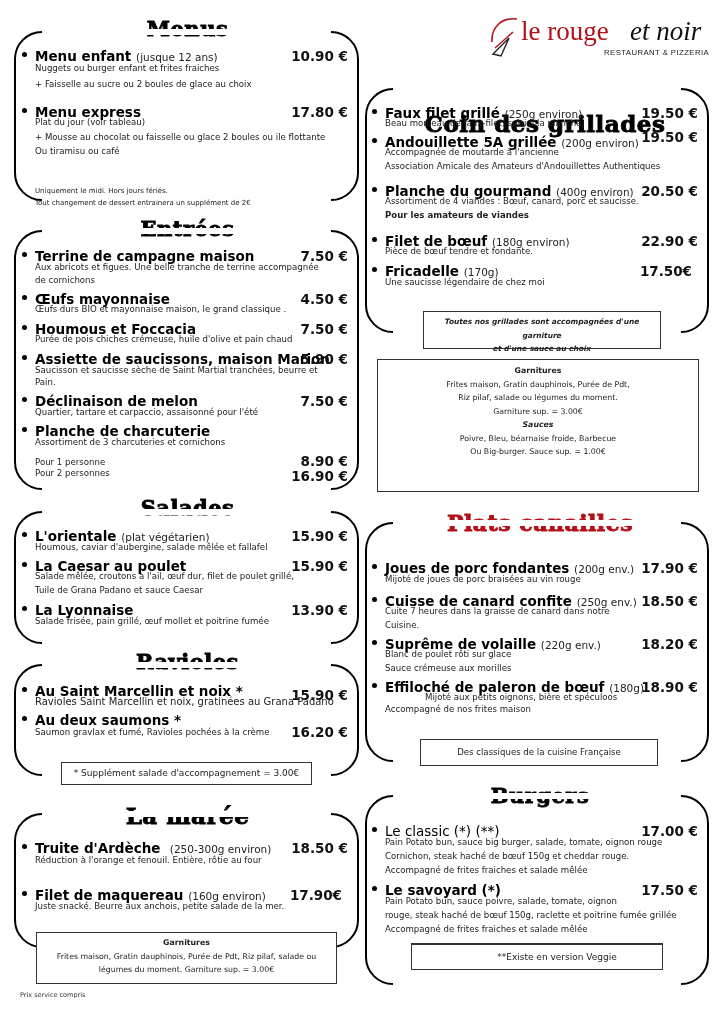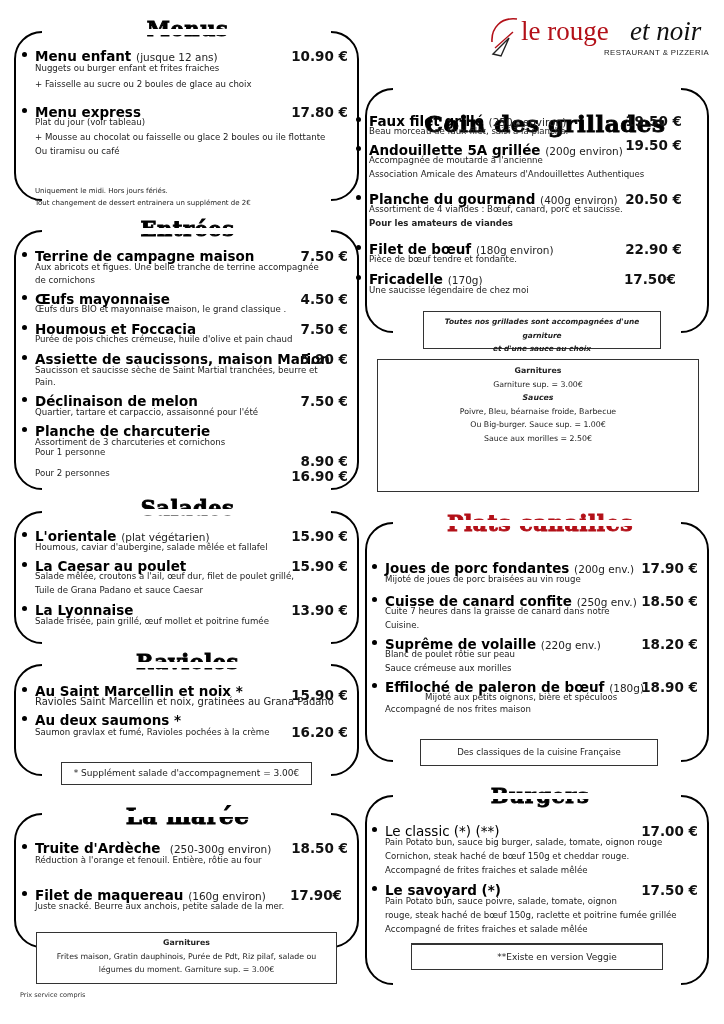--- a/index.html
+++ b/index.html
@@ -147,21 +147,21 @@
   <div class="item" style="top:145px;">
     <span class="bullet"></span>
     <span class="name">Déclinaison de melon</span>
     <span class="price">7.50 €</span>
     <div class="desc" style="top:14px;">Quartier, tartare et carpaccio, assaisonné pour l'été</div>
   </div>
   <div class="item" style="top:175px;">
     <span class="bullet"></span>
     <span class="name">Planche de charcuterie</span>
     <div class="desc" style="top:14px;">Assortiment de 3 charcuteries et cornichons</div>
-    <div class="desc" style="top:24px;">Pour 1 personne</div>
+    <div class="desc" style="top:34px;">Pour 1 personne</div>
     <span class="price" style="top:30px;">8.90 €</span>
     <div class="desc" style="top:45px;">Pour 2 personnes</div>
     <span class="price" style="top:45px;">16.90 €</span>
   </div>
 </div>
 
 <div class="sec-title" style="left:100px; top:497px; width:175px;">Salades</div>
 <div class="bracket" style="left:14px; top:511px; width:345px; height:133px;"></div>
 <div class="abs" style="left:22px; top:528px; width:326px; height:110px;">
   <div class="item" style="top:0;">
@@ -232,21 +232,21 @@
     <path d="M6 38 L22 22 L14 40 Z" fill="none" stroke="#222" stroke-width="1.4"></path>
     <path d="M8 32 L26 16" fill="none" stroke="#b31018" stroke-width="1.4"></path>
   </svg>
   <span class="w1">le rouge</span>
   <span class="w2">et noir</span>
   <span class="tag">RESTAURANT &amp; PIZZERIA</span>
 </div>
 
 <div class="sec-title" style="left:400px; top:70px; width:290px; font-size:23px;margin-top:42px;">Coin des grillades</div>
 <div class="bracket" style="left:365px; top:88px; width:344px; height:245px;"></div>
-<div class="abs" style="left:356px; top:105px; width:326px; height:190px;margin-top:8px;">
+<div class="abs" style="left:372px; top:105px; width:326px; height:190px;">
   <div class="item" style="top:0;">
     <span class="bullet"></span>
     <span class="name"><span>Faux filet grillé</span> <span class="sub">(250g environ)</span></span>
     <span class="price">19.50 €</span>
     <div class="desc" style="top:13px;"> Beau morceau de faux-filet, saisi à la plancha.</div>
   </div>
   <div class="item" style="top:29px;">
     <span class="bullet"></span>
     <span class="name"><span>Andouillette 5A grillée</span> <span class="sub">(200g environ)</span></span>
     <span class="price" style="top:-5px;">19.50 €</span>
@@ -272,25 +272,26 @@
     <span class="price" style="right:6px;">17.50€</span>
     <div class="desc" style="top:14px;">Une saucisse légendaire de chez moi</div>
   </div>
 </div>
 <div class="note-box" style="left:423px; top:311px; width:238px; height:38px; padding-top:3px; font-style:italic; font-weight:bold; font-size:7.4px;">
   <div>Toutes nos grillades sont accompagnées d'une garniture</div>
   <div>et d'une sauce au choix</div>
 </div>
 <div class="note-box" style="left:377px; top:359px; width:322px; height:133px; padding-top:4px; font-size:7.8px;">
   <div class="hd">Garnitures</div>
+  <div>Frites maison, Gratin dauphinois, Purée de Pdt,</div>
+  <div>Riz pilaf, salade ou légumes du moment.</div>
   <div>Garniture sup. = 3.00€</div>
   <div class="it">Sauces</div>
   <div>Poivre, Bleu, béarnaise froide, Barbecue</div>
   <div>Ou Big-burger. Sauce sup. = 1.00€</div>
-  <div>Sauce aux morilles = 2.50€</div>
 </div>
 
 <div class="sec-title red" style="left:420px; top:512px; width:240px; font-size:22px;">Plats canailles</div>
 <div class="bracket" style="left:365px; top:522px; width:344px; height:240px;"></div>
 <div class="abs" style="left:372px; top:560px; width:326px; height:160px;text-decoration:underline;">
   <div class="item" style="top:0;">
     <span class="bullet"></span>
     <span class="name"><span>Joues de porc fondantes</span> <span class="sub">(200g env.)</span></span>
     <span class="price">17.90 €</span>
     <div class="desc" style="top:14px;">Mijoté de joues de porc braisées au vin rouge</div>
@@ -299,21 +300,21 @@
     <span class="bullet"></span>
     <span class="name"><span>Cuisse de canard confite</span> <span class="sub">(250g env.)</span></span>
     <span class="price">18.50 €</span>
     <div class="desc" style="top:13px;">Cuite 7 heures dans la graisse de canard dans notre</div>
     <div class="desc" style="top:27px;">Cuisine.</div>
   </div>
   <div class="item" style="top:76px;">
     <span class="bullet"></span>
     <span class="name"><span>Suprême de volaille</span> <span class="sub">(220g env.)</span></span>
     <span class="price">18.20 €</span>
-    <div class="desc" style="top:13px;">Blanc de poulet rôtie sur peau</div>
+    <div class="desc" style="top:13px;">Blanc de poulet rôti sur glace</div>
     <div class="desc" style="top:27px;">Sauce crémeuse aux morilles</div>
   </div>
   <div class="item" style="top:119px;">
     <span class="bullet"></span>
     <span class="name"><span>Effiloché de paleron de bœuf</span> <span class="sub">(180g)</span></span>
     <span class="price">18.90 €</span>
     <div class="desc" style="top:13px;padding-left:40px;">Mijoté aux petits oignons, bière et spéculoos</div>
     <div class="desc" style="top:25px;">Accompagné de nos frites maison</div>
   </div>
 </div>

